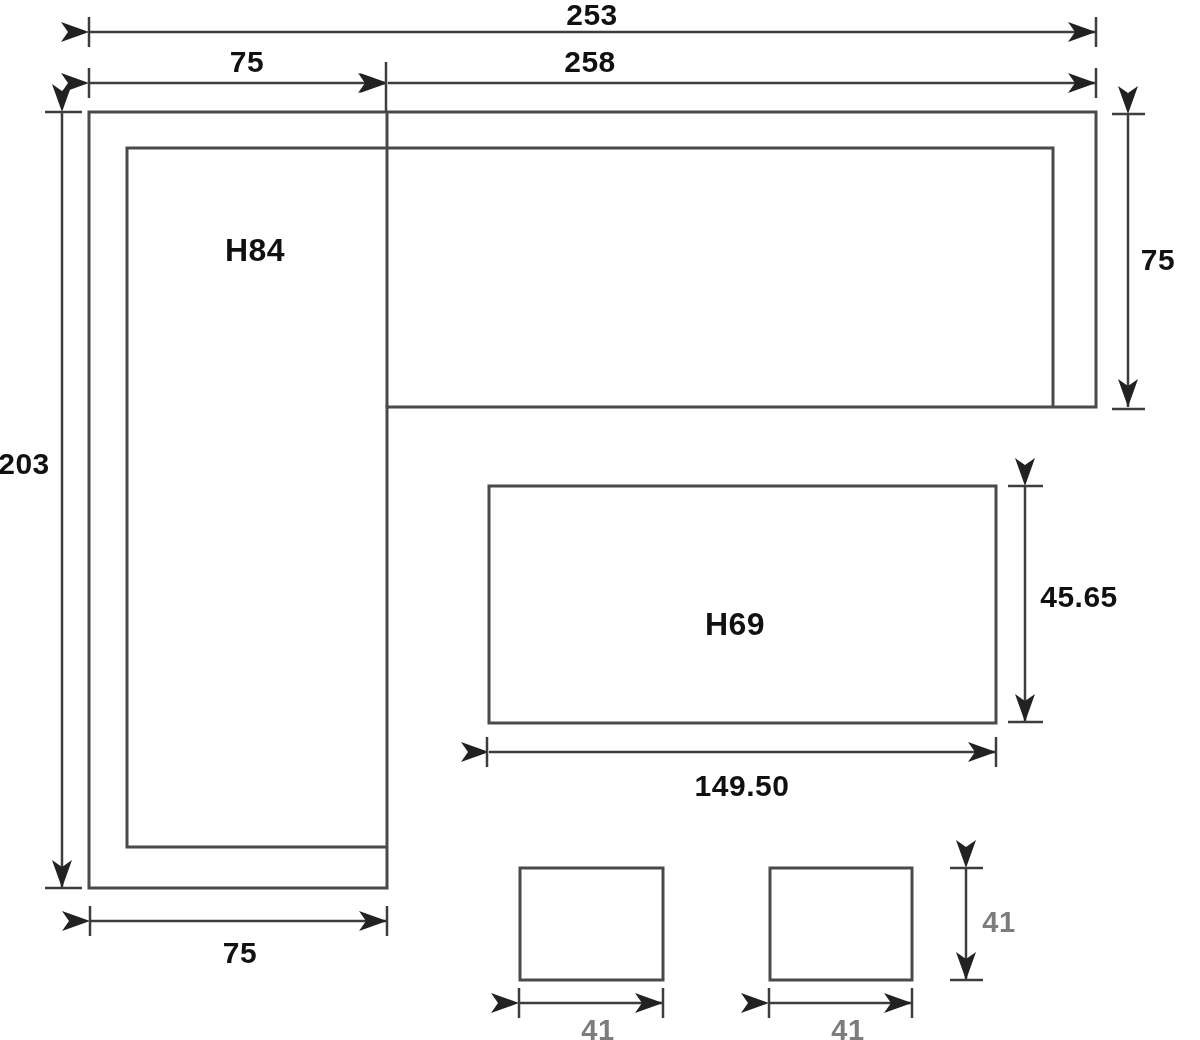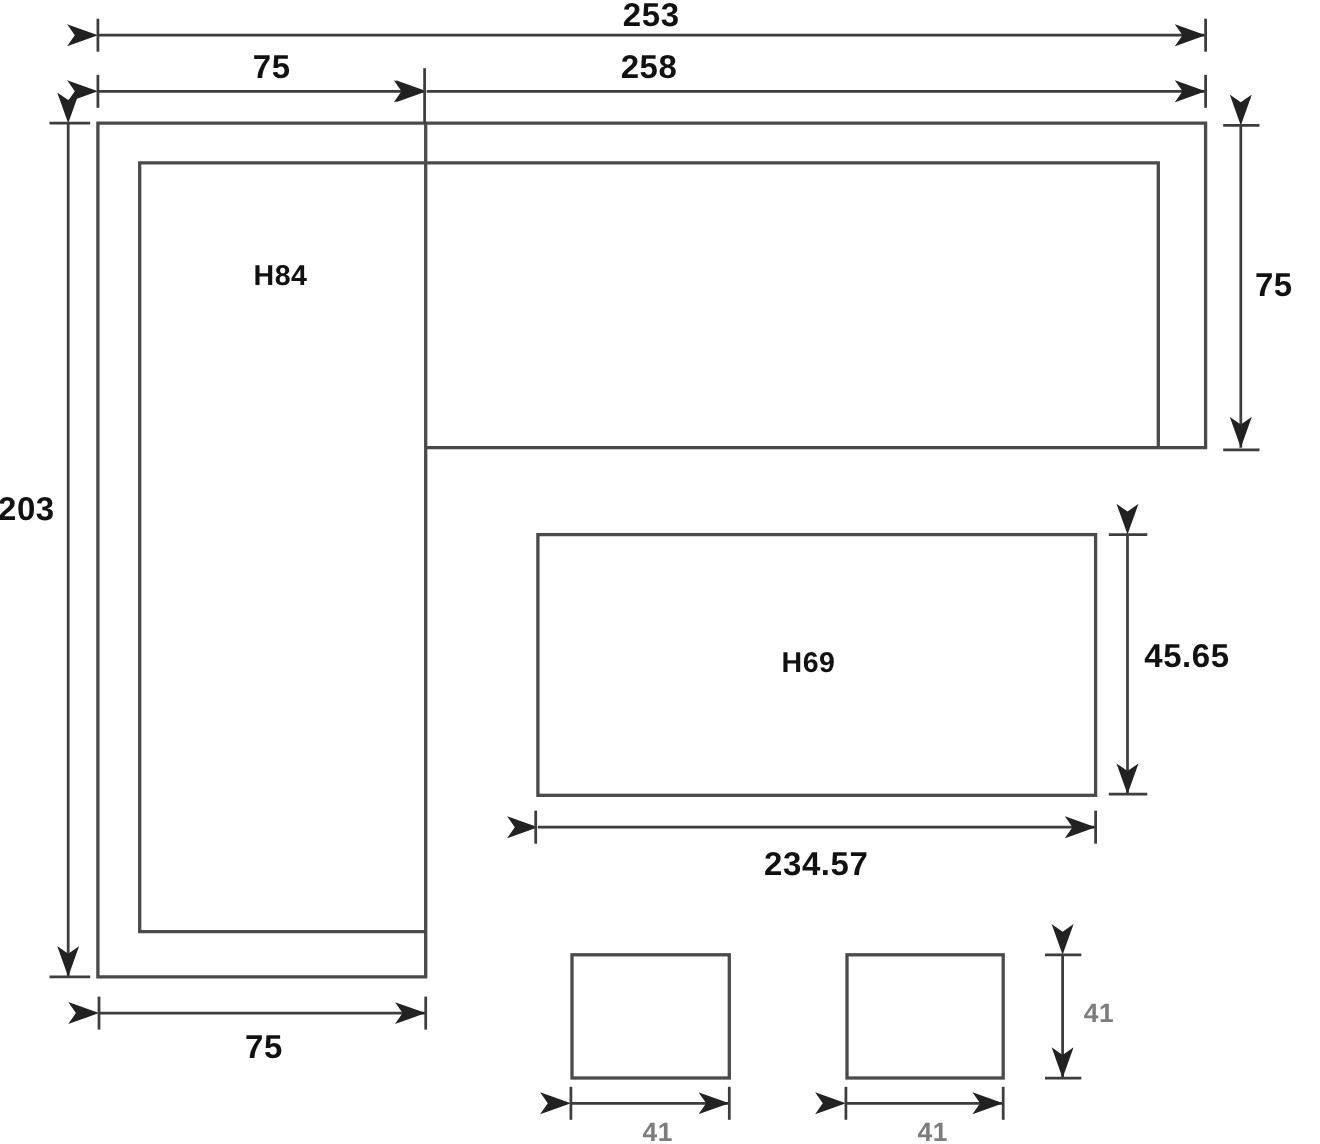--- a/index.html
+++ b/index.html
@@ -14,22 +14,22 @@
   .lbl{
     position:absolute;
     transform:translate(-50%,-50%);
     font-weight:bold;
     font-size:30px;
     color:#111111;
     white-space:nowrap;
     letter-spacing:0.5px;
     line-height:1;
   }
-  .lbl.big{font-size:26px;}
-  .lbl.muted{color:#7d7d7d;font-size:24px;}
+  .lbl.big{font-size:32px;}
+  .lbl.muted{color:#7d7d7d;font-size:29px;}
 </style>
 </head>
 <body>
 
 <div class="stage">
 
   <svg width="1200" height="1040" viewBox="0 0 1200 1040">
     <defs>
       <marker id="arrow" markerUnits="userSpaceOnUse" markerWidth="30" markerHeight="22" refX="28" refY="10" orient="auto">
         <polygon points="28,10 0,0 7,10 0,20" fill="#222222"></polygon>
@@ -83,21 +83,21 @@
       <line x1="950" y1="980" x2="983" y2="980"></line>
     </g>
   </svg>
 
   <div class="lbl" style="left:592px;top:15px">253</div>
   <div class="lbl" style="left:247px;top:62px">75</div>
   <div class="lbl" style="left:590px;top:62px">258</div>
   <div class="lbl" style="left:24px;top:464px">203</div>
   <div class="lbl" style="left:1158px;top:260px">75</div>
   <div class="lbl big" style="left:255px;top:250px">H84</div>
-  <div class="lbl big" style="left:735px;top:602px">H69</div>
+  <div class="lbl big" style="left:735px;top:624px">H69</div>
   <div class="lbl" style="left:1079px;top:597px">45.65</div>
-  <div class="lbl" style="left:742px;top:786px">234.57</div>
+  <div class="lbl" style="left:742px;top:786px">149.50</div>
   <div class="lbl" style="left:240px;top:953px">75</div>
   <div class="lbl muted" style="left:598px;top:1030px">41</div>
   <div class="lbl muted" style="left:848px;top:1030px">41</div>
   <div class="lbl muted" style="left:999px;top:922px">41</div>
 
 </div>
 
 </body></html>

